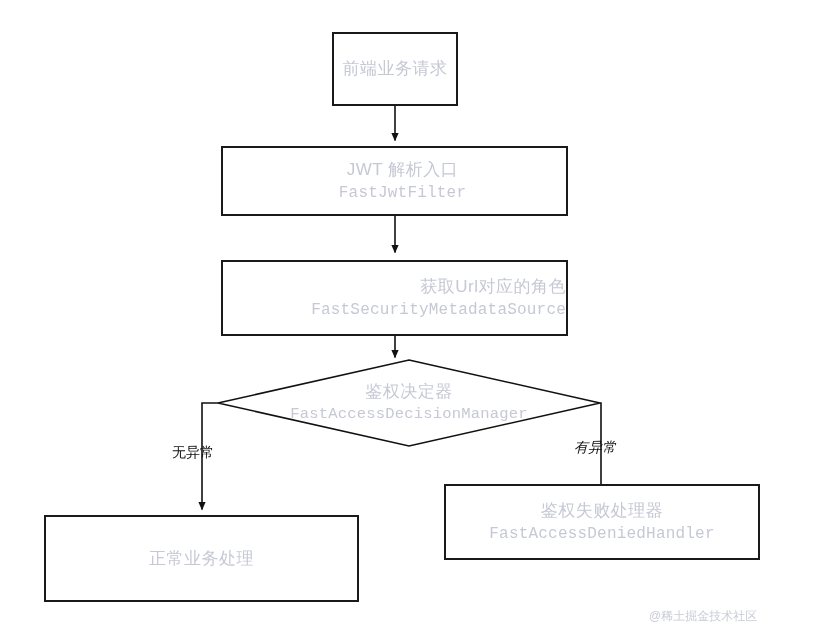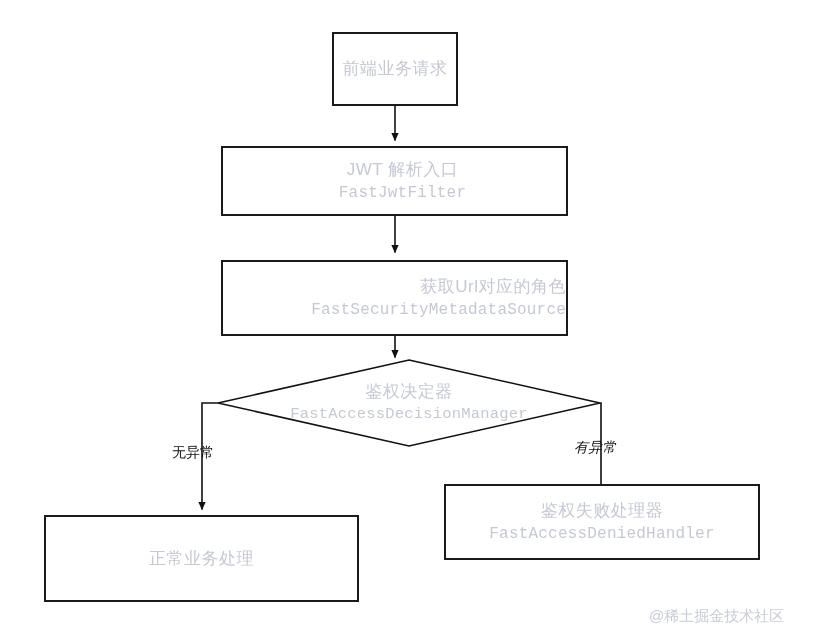--- a/index.html
+++ b/index.html
@@ -87,21 +87,21 @@
   }
   #edge-label-no-exception  { left: 172px; top: 443px; }
   #edge-label-has-exception { left: 574px; top: 438px; font-style: italic; }
 
   #watermark {
     position: absolute;
     left: 649px;
     top: 606px;
     color: #c9ccd6;
     font-family: "Liberation Sans", sans-serif;
-    font-size: 15px;
+    font-size: 12px;
     line-height: 20px;
     white-space: nowrap;
   }
 </style>
 </head>
 <body>
 
 <div id="canvas">
 
   <svg id="edges" viewBox="0 0 831 635" width="831" height="635" aria-hidden="true">

